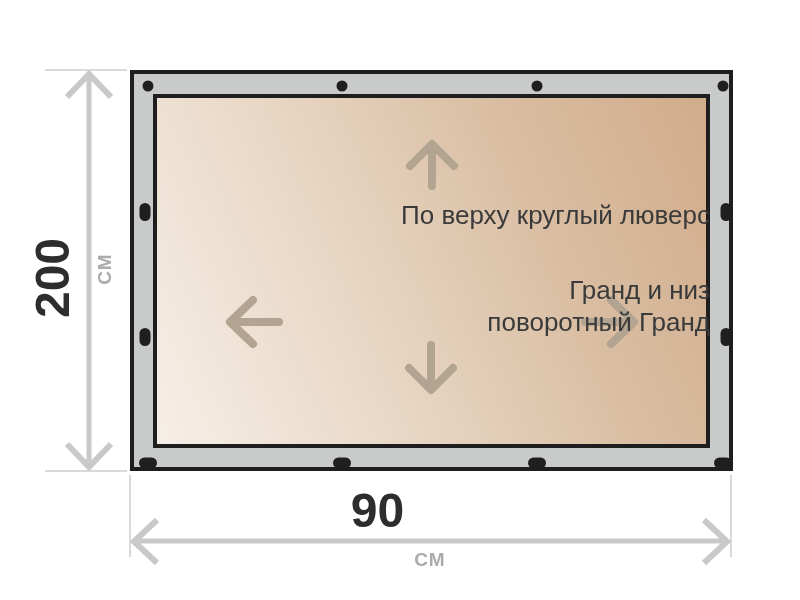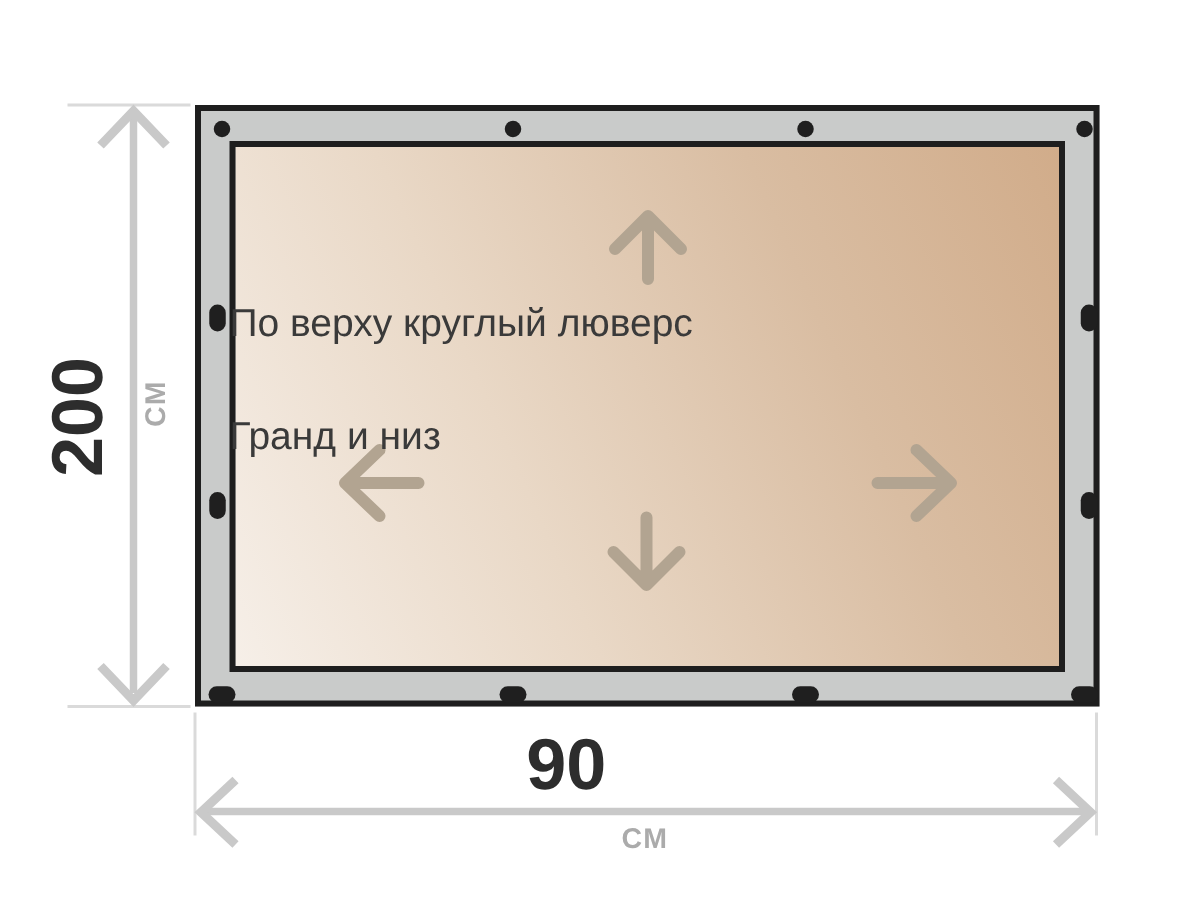--- a/index.html
+++ b/index.html
@@ -24,21 +24,21 @@
   svg.overlay{position:absolute;left:0;top:0;z-index:3;}
 
   
   .txt{position:absolute;z-index:4;}
   .dim-value{color:#2d2d2d;font-size:48px;font-weight:700;line-height:50px;text-align:center;}
   .dim-unit{color:#ababab;font-size:19px;font-weight:700;line-height:24px;text-align:center;letter-spacing:1px;}
   .height-value{left:-47px;top:253px;width:200px;height:50px;transform:rotate(-90deg);}
   .height-unit{left:65px;top:257px;width:80px;height:24px;transform:rotate(-90deg);}
   .width-value{left:130px;top:486px;width:495px;}
   .width-unit{left:130px;top:548px;width:600px;}
-  .note{color:#3a3a3a;font-size:26px;line-height:32px;text-align:left;
+  .note{color:#3a3a3a;font-size:26px;line-height:32px;text-align:right;
         left:153px;width:557px;}
   .note-top{top:199px;}
   .note-center{top:274px;}
 </style>
 </head>
 <body>
 
 <div class="stage">
 
   <div class="banner-outer">
@@ -87,20 +87,21 @@
       <path d="M432,186 L432,150 M410,166 L432,144 L454,166"></path>
       <path d="M431,345 L431,386 M409,368 L431,390 L453,368"></path>
       <path d="M279,322 L236,322 M253,300 L230,322 L253,344"></path>
       <path d="M585,322 L628,322 M611,300 L634,322 L611,344"></path>
     </g>
   </svg>
 
   <div class="txt note note-top">По верху круглый люверс</div>
   <div class="txt note note-center">
     <div>Гранд и низ</div>
+    <div>поворотный Гранд</div>
   </div>
 
   <div class="txt dim-value height-value">200</div>
   <div class="txt dim-unit height-unit">СМ</div>
   <div class="txt dim-value width-value">90</div>
   <div class="txt dim-unit width-unit">СМ</div>
 
 </div>
 
 </body></html>

